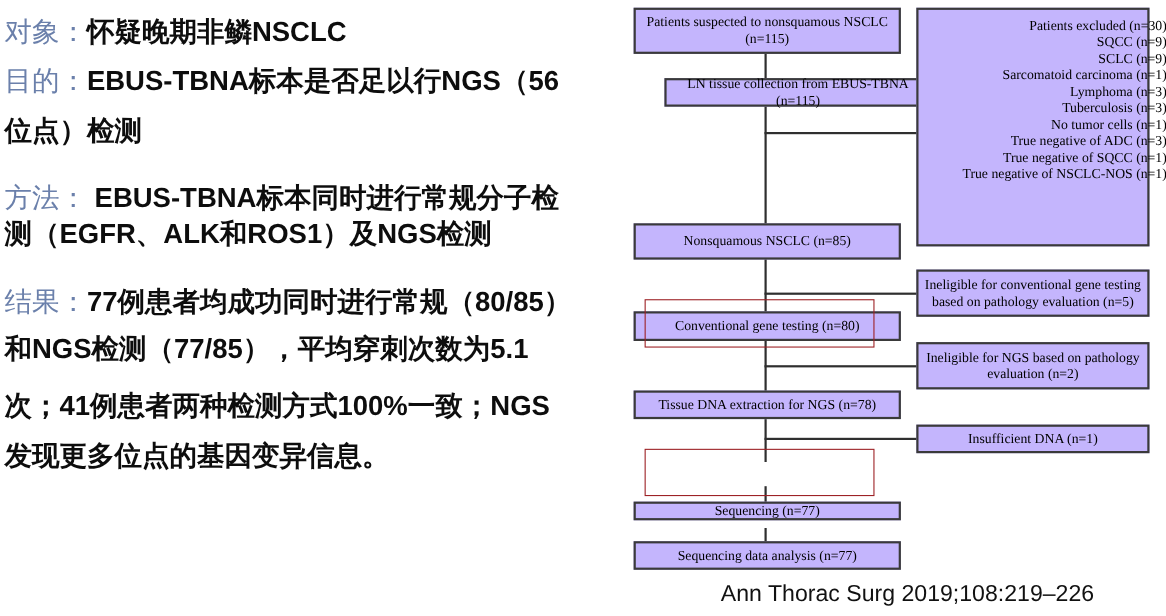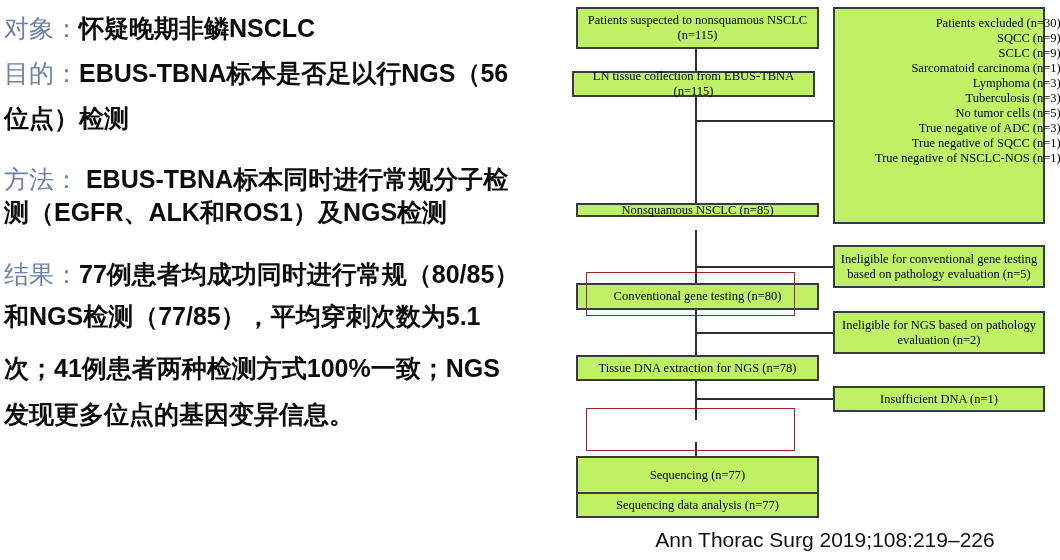--- a/index.html
+++ b/index.html
@@ -45,21 +45,21 @@
     position: absolute;
     left: 0;
     top: 0;
     width: 1060px;
     height: 560px;
   }
   .fc-box {
     position: absolute;
     box-sizing: border-box;
     border: 2px solid #3a3a3a;
-    background: #bef264;
+    background: #c4b5fd;
     font-family: "Liberation Serif", serif;
     font-size: 12.5px;
     color: #000000;
     line-height: 15px;
     display: flex;
     align-items: center;
     justify-content: center;
     text-align: center;
     padding: 0 4px;
     z-index: 3;
@@ -152,54 +152,54 @@
   <div class="connector h-line" style="left:695px; top:332px; width:140px;"></div>
   <div class="connector h-line" style="left:695px; top:398px; width:140px;"></div>
 
   <div class="fc-box" style="left:576px; top:7px; width:243px; height:42px;">
     <div>
       <span>Patients suspected to nonsquamous NSCLC</span><br>
       <span>(n=115)</span>
     </div>
   </div>
 
-  <div class="fc-box" style="left:572px; top:71px; width:243px; height:26px;">
+  <div class="fc-box" style="left:604px; top:71px; width:243px; height:26px;">
     <span>LN tissue collection from EBUS-TBNA (n=115)</span>
   </div>
 
-  <div class="fc-box" style="left:576px; top:203px; width:243px; height:14px;text-align:center;">
+  <div class="fc-box" style="left:576px; top:203px; width:243px; height:33px;text-align:center;">
     <span>Nonsquamous NSCLC (n=85)</span>
   </div>
 
   <div class="fc-box" style="left:576px; top:283px; width:243px; height:27px;">
     <span>Conventional gene testing (n=80)</span>
   </div>
 
   <div class="fc-box" style="left:576px; top:355px; width:243px; height:26px;">
     <span>Tissue DNA extraction for NGS (n=78)</span>
   </div>
 
 
-  <div class="fc-box" style="left:576px; top:456px; width:243px; height:38px;">
+  <div class="fc-box" style="left:576px; top:456px; width:243px; height:17px;">
     <span>Sequencing (n=77)</span>
   </div>
 
   <div class="fc-box" style="left:576px; top:492px; width:243px; height:26px;">
     <span>Sequencing data analysis (n=77)</span>
   </div>
 
   <div class="fc-box left-align" style="left:833px; top:7px; width:212px; height:217px;">
     <div>
       <span class="excl-line">Patients excluded (n=30)</span>
       <span class="excl-line excl-i1">SQCC (n=9)</span>
       <span class="excl-line excl-i1">SCLC (n=9)</span>
       <span class="excl-line excl-i1">Sarcomatoid carcinoma (n=1)</span>
       <span class="excl-line excl-i1">Lymphoma (n=3)</span>
       <span class="excl-line excl-i1">Tuberculosis (n=3)</span>
-      <span class="excl-line excl-i1">No tumor cells (n=5)</span>
+      <span class="excl-line excl-i1">No tumor cells (n=1)</span>
       <span class="excl-line excl-i2">True negative of ADC (n=3)</span>
       <span class="excl-line excl-i2">True negative of SQCC (n=1)</span>
       <span class="excl-line excl-i2">True negative of NSCLC-NOS (n=1)</span>
     </div>
   </div>
 
   <div class="fc-box" style="left:833px; top:245px; width:212px; height:43px;">
     <div>
       <span>Ineligible for conventional gene testing</span><br>
       <span>based on pathology evaluation (n=5)</span>

